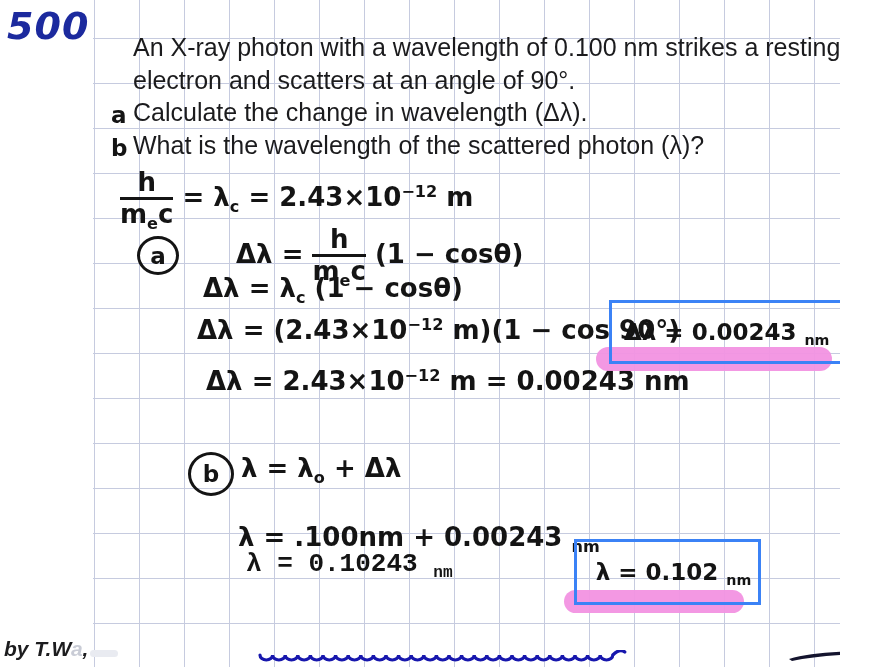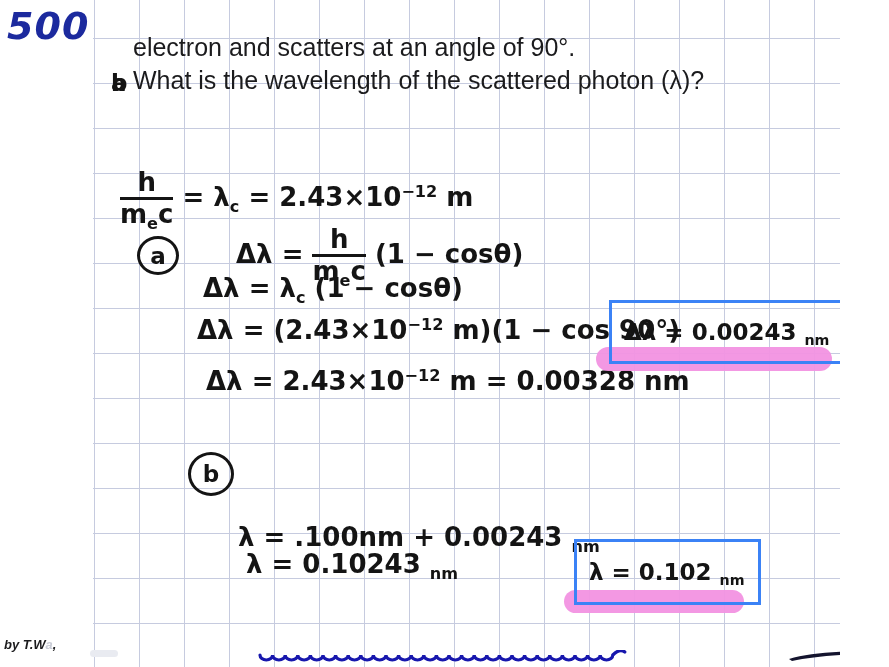--- a/index.html
+++ b/index.html
@@ -29,76 +29,79 @@
   .sp{font-size:62%;position:relative;top:-0.55em;display:inline-block;text-align:right;}
   .circ{position:absolute;border:3px solid #141414;border-radius:50%;
         display:flex;align-items:center;justify-content:center;
         font-family:"DejaVu Sans",sans-serif;font-weight:bold;font-size:23px;color:#141414;}
   .ansbox{position:absolute;border:3px solid #3b82f6;background:transparent;
           display:flex;align-items:center;padding-left:12px;z-index:3;}
   .ansbox .hw-in{font-family:"DejaVu Sans",sans-serif;font-weight:bold;font-size:23px;
                  color:#141414;white-space:nowrap;}
   .hl{position:absolute;background:#f292e2;border-radius:13px;z-index:2;opacity:0.95;}
   .byline{position:absolute;left:4px;top:637px;font-style:italic;font-weight:bold;
-          font-size:13px;color:#1c1c1e;white-space:nowrap;}
+          font-size:21px;color:#1c1c1e;white-space:nowrap;}
   .byline .faded{color:#c9ccd6;}
   .smudge{position:absolute;left:90px;top:650px;width:28px;height:7px;background:#e9ebf1;border-radius:4px;}
   .svgwrap{position:absolute;pointer-events:none;}
 </style>
 </head>
 <body>
 
 <div class="page">
 
   <div class="grid-v"></div>
   <div class="grid-h"></div>
 
   <div class="corner">500</div>
 
   <div class="problem">
+    <div class="pline">An X-ray photon with a wavelength of 0.100 nm strikes a resting</div>
     <div class="pline">electron and scatters at an angle of 90°.</div>
     <div class="pline">
       <span class="pmark">a</span>
+      <span>Calculate the change in wavelength (Δλ).</span>
     </div>
     <div class="pline">
       <span class="pmark">b</span>
       <span>What is the wavelength of the scattered photon (λ)?</span>
     </div>
   </div>
 
   <div class="hw" style="left:120px;top:169px;"><span class="frac"><span class="fn"><span>h</span></span><span class="fd"><span>m</span><span class="sb">e</span><span>c</span></span></span><span> = λ</span><span class="sb">c</span><span> = 2.43×10</span><span class="sp">−12</span><span> m</span></div>
 
   <div class="circ" style="left:137px;top:236px;width:36px;height:33px;">
     <span>a</span>
   </div>
 
   <div class="hw" style="left:236px;top:226px;"><span>Δλ = </span><span class="frac"><span class="fn"><span>h</span></span><span class="fd"><span>m</span><span class="sb">e</span><span>c</span></span></span><span> (1 − cosθ)</span></div>
 
   <div class="hw" style="left:203px;top:273px;"><span>Δλ = λ</span><span class="sb">c</span><span> (1 − cosθ)</span></div>
 
   <div class="hw" style="left:197px;top:315px;"><span>Δλ = (2.43×10</span><span class="sp">−12</span><span> m)(1 − cos 90°)</span></div>
 
-  <div class="hw" style="left:206px;top:366px;"><span>Δλ = 2.43×10</span><span class="sp">−12</span><span> m  = 0.00328 nm</span></div>
+  <div class="hw" style="left:206px;top:366px;"><span>Δλ = 2.43×10</span><span class="sp">−12</span><span> m  = 0.00243 nm</span></div>
 
   <div class="hl" style="left:596px;top:347px;width:236px;height:24px;"></div>
   <div class="ansbox" style="left:609px;top:300px;width:221px;height:58px;">
     <span class="hw-in"><span>Δλ = 0.00243 </span><span class="sb">nm</span></span>
   </div>
 
   <div class="circ" style="left:188px;top:452px;width:40px;height:38px;">
     <span>b</span>
   </div>
 
+  <div class="hw" style="left:241px;top:453px;"><span>λ = λ</span><span class="sb">o</span><span> + Δλ</span></div>
 
   <div class="hw" style="left:238px;top:502px;margin-top:20px;"><span>λ = .100nm + 0.00243 </span><span class="sb">nm</span></div>
 
-  <div class="hw" style="left:246px;top:549px;"><span>λ = 0.10243 </span><span class="sb">nm</span></div>
+  <div class="hw" style="left:246px;top:549px;font-family:Liberation Mono, monospace;"><span>λ = 0.10243 </span><span class="sb">nm</span></div>
 
   <div class="hl" style="left:564px;top:590px;width:180px;height:23px;"></div>
-  <div class="ansbox" style="left:574px;top:539px;width:169px;height:60px;">
+  <div class="ansbox" style="left:574px;top:539px;width:169px;height:60px;justify-content:center;">
     <span class="hw-in"><span>λ = 0.102 </span><span class="sb">nm</span></span>
   </div>
 
   <div class="byline">
     <span>by T.W</span><span class="faded">a</span><span>,</span>
   </div>
   <div class="smudge"></div>
 
   <svg class="svgwrap" style="left:258px;top:650px;" width="380" height="16" viewBox="0 0 380 16">
     <path d="M2 5

